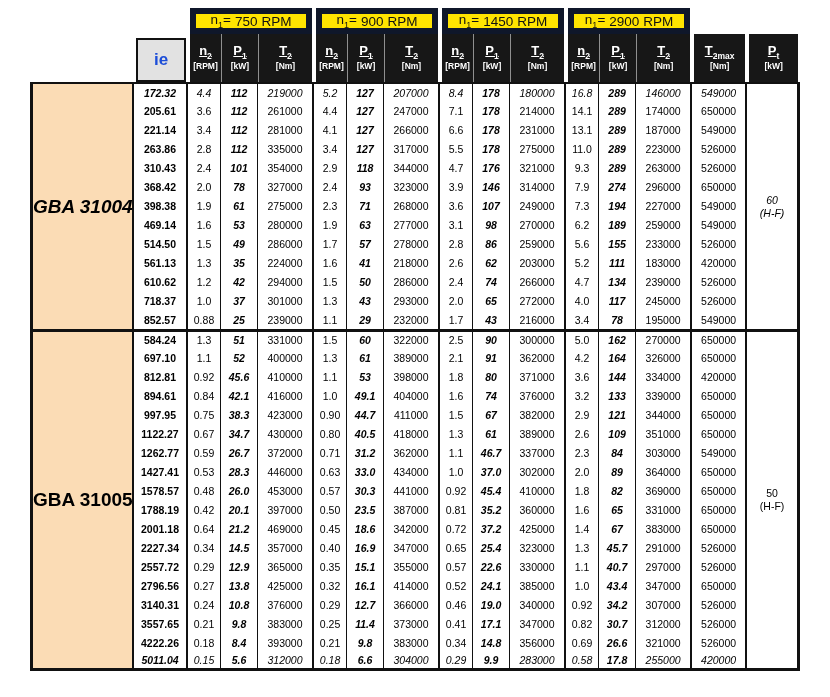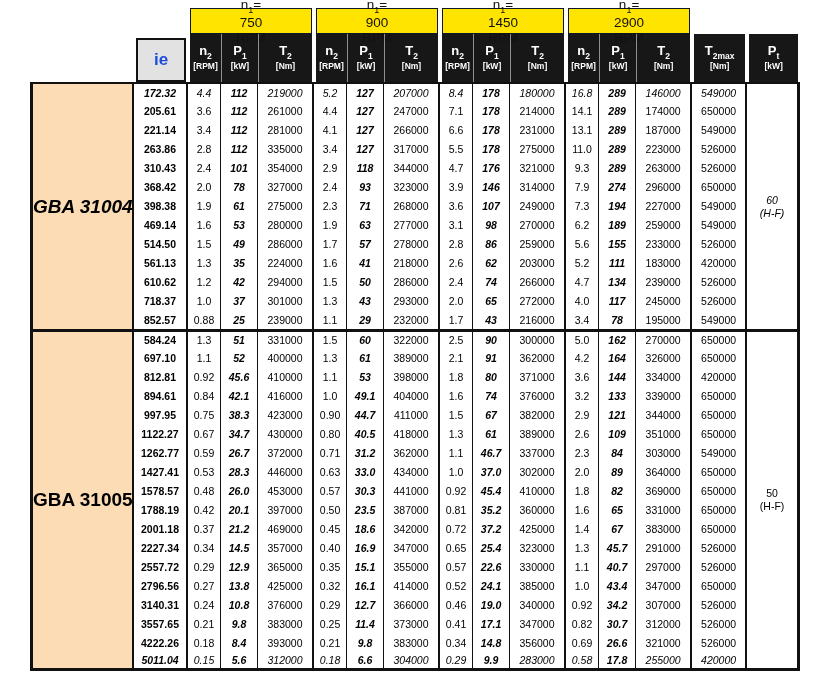--- a/index.html
+++ b/index.html
@@ -17,42 +17,42 @@
     width: 770px;
     border-collapse: separate; border-spacing: 0;
     table-layout: fixed;
   }
   td { padding: 0; }
 
   
   .blank { background: transparent; border: none; }
   .ylw-td { padding: 0 2px; height: 26px; vertical-align: bottom; }
   .ylw {
-    height: 26px; background: #ffe400; border: 1px solid #0f172a;
+    height: 26px; background: #ffe400; border: 6px solid #0f172a;
     display: flex; align-items: center; justify-content: center;
-    font-size: 13.5px; color: #111; white-space: nowrap; flex-direction: column;
+    font-size: 13.5px; color: #111; white-space: nowrap;
   }
   .ylw sub { font-size: 9px; line-height: 1; }
   .ylw b { font-weight: 400; margin: 0 4px; }
 
   
   .hdr-td { padding: 0 2px; height: 48px; vertical-align: top; }
   .blkbox {
     height: 48px; background: #171717; color: #fff; display: flex;
   }
   .subcol {
     display: flex; flex-direction: column;
     align-items: center; justify-content: center;
     flex: 1 1 auto;
   }
   .subcol + .subcol { border-left: 1px solid #8f8f8f; }
   .w-n2 { flex: 0 0 31px; }
   .w-p1 { flex: 0 0 37px; }
   .w-t2 { flex: 1 1 auto; }
-  .sym { font-weight: 700; font-size: 13px; line-height: 14px; }
+  .sym { font-weight: 700; font-size: 13px; line-height: 14px; text-decoration: underline; }
   .sym sub { font-size: 8.5px; line-height: 1; }
   .unit { font-weight: 700; font-size: 8.5px; line-height: 11px; }
 
   .ie-td { padding: 4px 2px 0 2px; height: 48px; vertical-align: top; }
   .iebox {
     height: 44px; background: #e2e2e2; border: 2px solid #111;
     display: flex; align-items: center; justify-content: center;
     font-weight: 700; font-size: 17px; color: #1d4ed8;
   }
 
@@ -601,21 +601,21 @@
           <td class="d c-n2">0.81</td>
           <td class="d c-p1">35.2</td>
           <td class="d c-t2">360000</td>
           <td class="d c-n2">1.6</td>
           <td class="d c-p1">65</td>
           <td class="d c-t2">331000</td>
           <td class="d c-tmax">650000</td>
         </tr>
         <tr>
           <td class="d c-ie">2001.18</td>
-          <td class="d c-n2">0.37</td>
+          <td class="d c-n2">0.64</td>
           <td class="d c-p1">21.2</td>
           <td class="d c-t2">469000</td>
           <td class="d c-n2">0.45</td>
           <td class="d c-p1">18.6</td>
           <td class="d c-t2">342000</td>
           <td class="d c-n2">0.72</td>
           <td class="d c-p1">37.2</td>
           <td class="d c-t2">425000</td>
           <td class="d c-n2">1.4</td>
           <td class="d c-p1">67</td>

